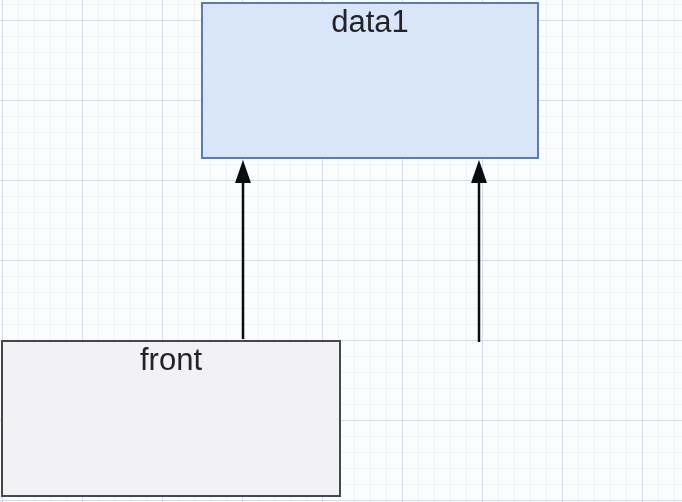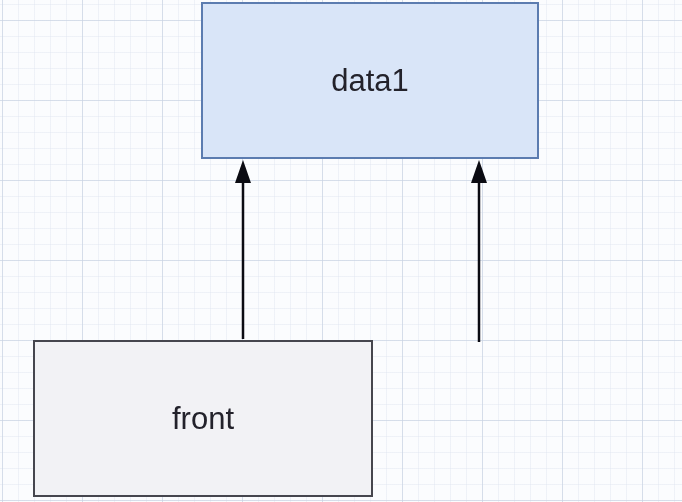--- a/index.html
+++ b/index.html
@@ -19,37 +19,36 @@
       linear-gradient(to bottom, rgba(201,211,226,0.65) 1px, transparent 1px),
       linear-gradient(to right,  rgba(223,230,241,0.45) 1px, transparent 1px),
       linear-gradient(to bottom, rgba(223,230,241,0.45) 1px, transparent 1px);
     background-size: 80px 80px, 80px 80px, 16px 16px, 16px 16px;
     background-position: 2px 20px, 2px 20px, 2px 20px, 2px 20px;
   }
   .node {
     position: absolute;
     box-sizing: border-box;
     display: flex;
-    align-items: center;
+    align-items: flex-start;
     justify-content: center;
     font-size: 31px;
     color: #23222b;
   }
   .node-data1 {
     left: 201px; top: 2px;
     width: 338px; height: 157px;
     background: #d9e5f8;
     border: 2px solid #5c7cb0;
   }
   .node-front {
     left: 1px; top: 340px;
     width: 340px; height: 157px;
     background: #f2f2f5;
     border: 2px solid #46464e;
-    margin-left: 32px;
   }
   .node-rear {
     left: 339px; top: 342px;
     width: 341px; height: 155px;
     background: #d9e5f8;
     border: 2px solid #5c7cb0;
   }
   .arrow-layer {
     position: absolute;
     left: 0; top: 0;

